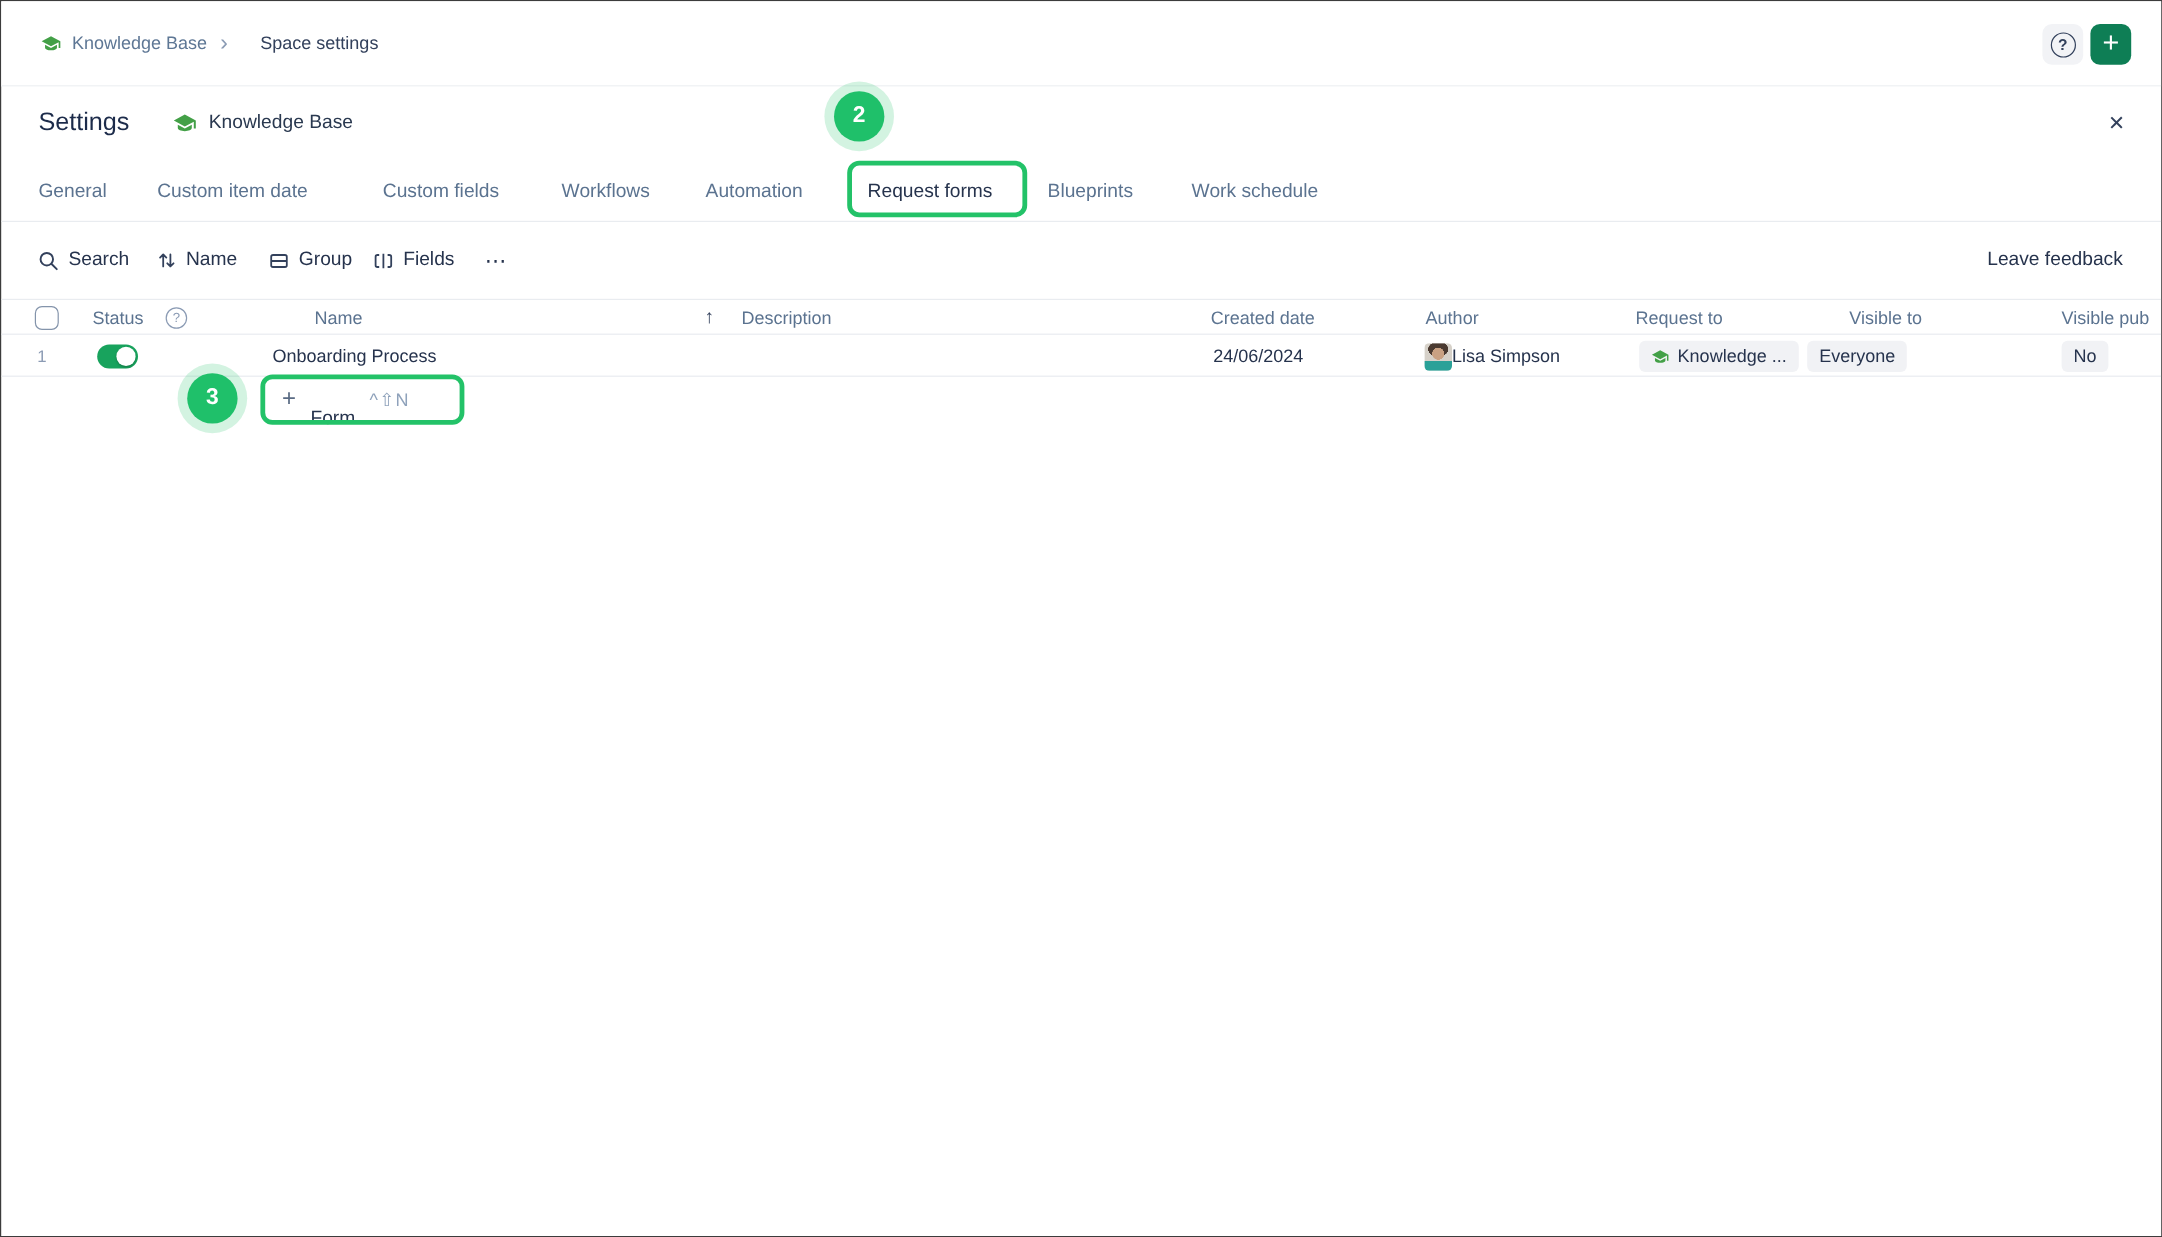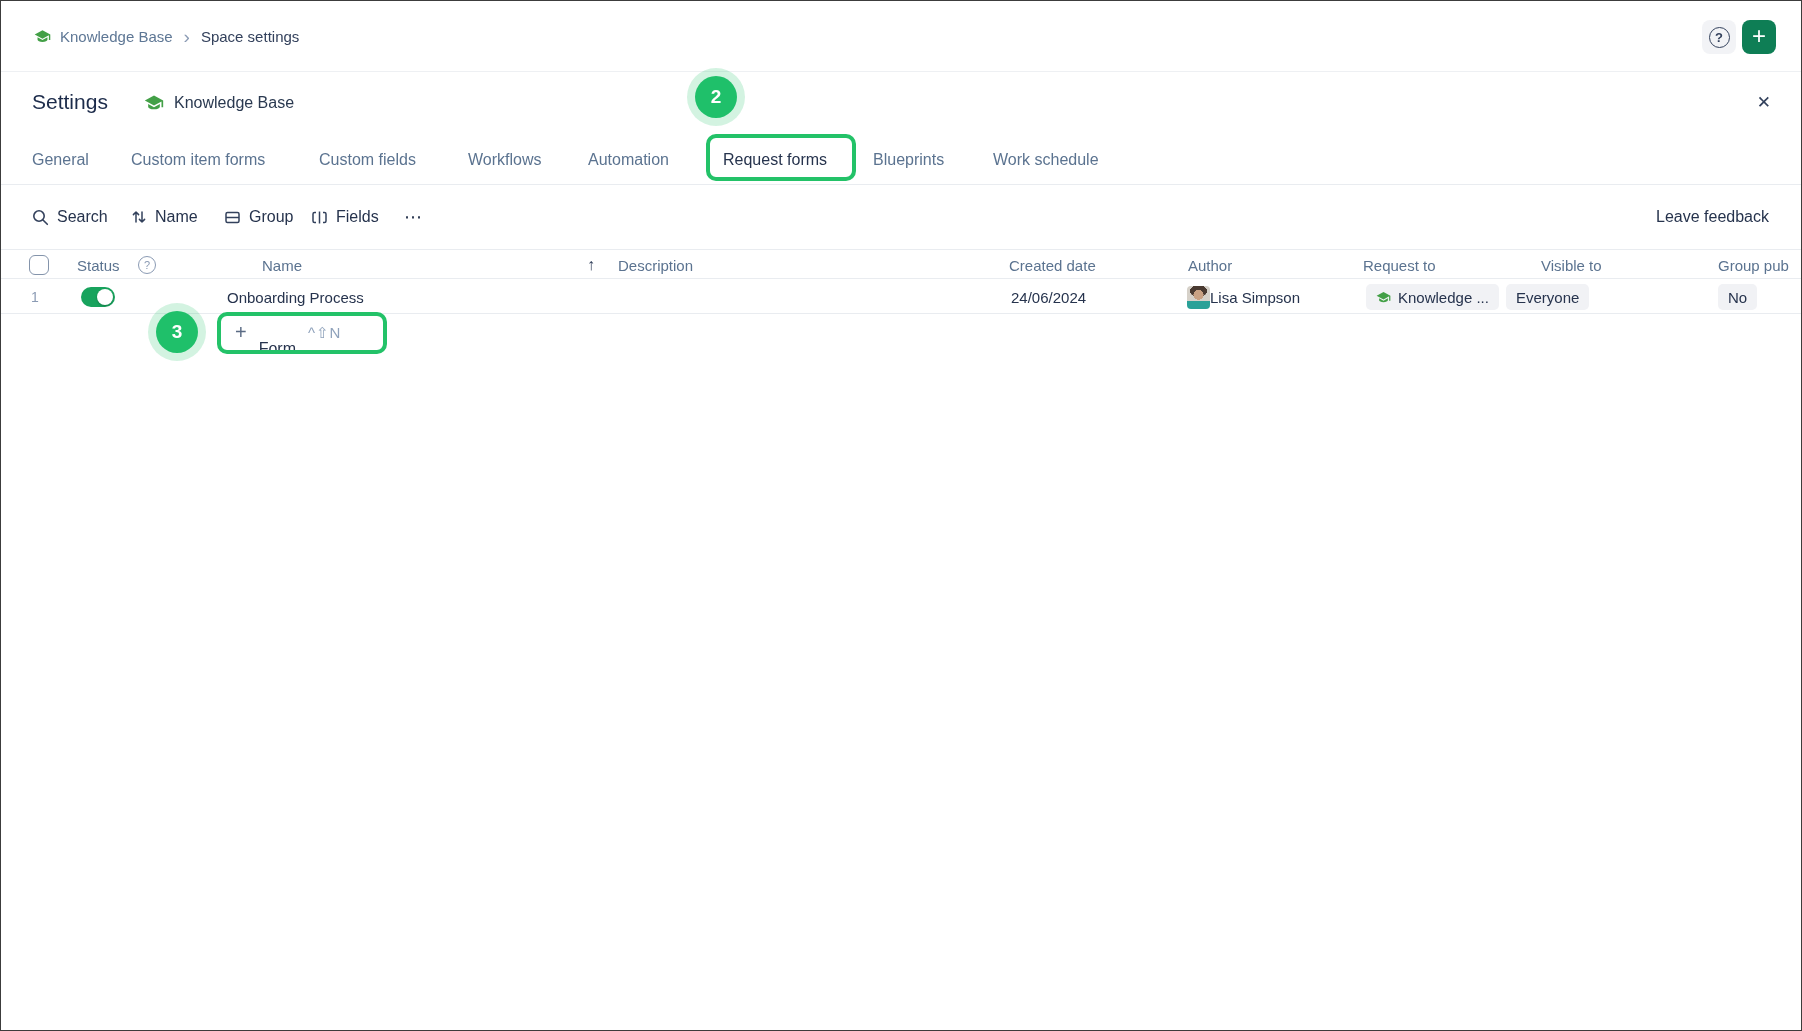--- a/index.html
+++ b/index.html
@@ -9,21 +9,21 @@
   .page {
     position:relative; width:1802px; height:1031px;
     background:#ffffff; border:1px solid #3c3c3c; overflow:hidden;
   }
 
   
   .topbar { position:absolute; top:0; left:0; width:100%; height:71px; border-bottom:1px solid #eef0f3; background:#fff; }
   .breadcrumb { position:absolute; left:33px; top:0; height:71px; display:flex; align-items:center; gap:9px; font-size:15px; }
   .crumb-link { color:#5e7795; cursor:pointer; display:flex; align-items:center; gap:9px; }
   .crumb-chevron { color:#8b9bb4; font-size:19px; line-height:1; padding:0 2px; }
-  .crumb-current { color:#33415c; }
+  .crumb-current { color:#33415c;margin-left:16px; }
   .topbar-right { position:absolute; right:25px; top:19px; display:flex; gap:6px; }
   .help-btn { width:34px; height:34px; border-radius:8px; background:#f2f3f6; display:flex; align-items:center; justify-content:center; cursor:pointer; }
   .help-circle { width:21px; height:21px; border:1.6px solid #33415c; border-radius:50%; display:flex; align-items:center; justify-content:center; font-size:13px; color:#33415c; font-weight:600; }
   .add-btn { width:34px; height:34px; border-radius:8px; background:#0e7e55; color:#fff; display:flex; align-items:center; justify-content:center; font-size:24px; font-weight:500; cursor:pointer; line-height:1; padding-bottom:2px; }
 
   
   .settings-header { position:absolute; top:71px; left:0; width:100%; height:63px; }
   .settings-title { position:absolute; left:31px; top:18px; font-size:21px; font-weight:400; color:#1c2b4a; }
   .space-tag { position:absolute; left:143px; top:21px; display:flex; align-items:center; gap:10px; font-size:16px; color:#2a3950; }
   .close-btn { position:absolute; right:30px; top:20px; font-size:17px; color:#33415c; cursor:pointer; }
@@ -119,21 +119,21 @@
             <path d="M5 13.2V16.5c0 1.7 3.1 3.1 7 3.1s7-1.4 7-3.1v-3.3l-7 3.8-7-3.8z" fill="#43a047"></path>
           </svg>
       </span>
       <span>Knowledge Base</span>
     </div>
     <div class="close-btn">✕</div>
   </div>
 
   <div class="tabs-row">
     <div class="tab" style="left:31px">General</div>
-    <div class="tab" style="left:130px">Custom item forms</div>
+    <div class="tab" style="left:130px">Custom item date</div>
     <div class="tab" style="left:318px">Custom fields</div>
     <div class="tab" style="left:467px">Workflows</div>
     <div class="tab" style="left:587px">Automation</div>
     <div class="tab active" style="left:722px">Request forms</div>
     <div class="tab" style="left:872px">Blueprints</div>
     <div class="tab" style="left:992px">Work schedule</div>
   </div>
 
   <div class="anno-box request-forms"></div>
   <div class="anno-badge badge-2">
@@ -194,21 +194,21 @@
     <div class="th" style="left:137px">
         <div class="q-circle">?</div>
       </div>
     <div class="th" style="left:261px">Name</div>
     <div class="th sort-up" style="left:586px">↑</div>
     <div class="th" style="left:617px">Description</div>
     <div class="th" style="left:1008px">Created date</div>
     <div class="th" style="left:1187px">Author</div>
     <div class="th" style="left:1362px">Request to</div>
     <div class="th" style="left:1540px">Visible to</div>
-    <div class="th" style="left:1717px">Group pub</div>
+    <div class="th" style="left:1717px">Visible pub</div>
   </div>
 
   <div class="row1">
     <div class="td row-num" style="left:30px">1</div>
     <div class="td" style="left:80px">
       <div class="toggle">
           <div class="knob"></div>
         </div>
     </div>
     <div class="td" style="left:226px">Onboarding Process</div>

